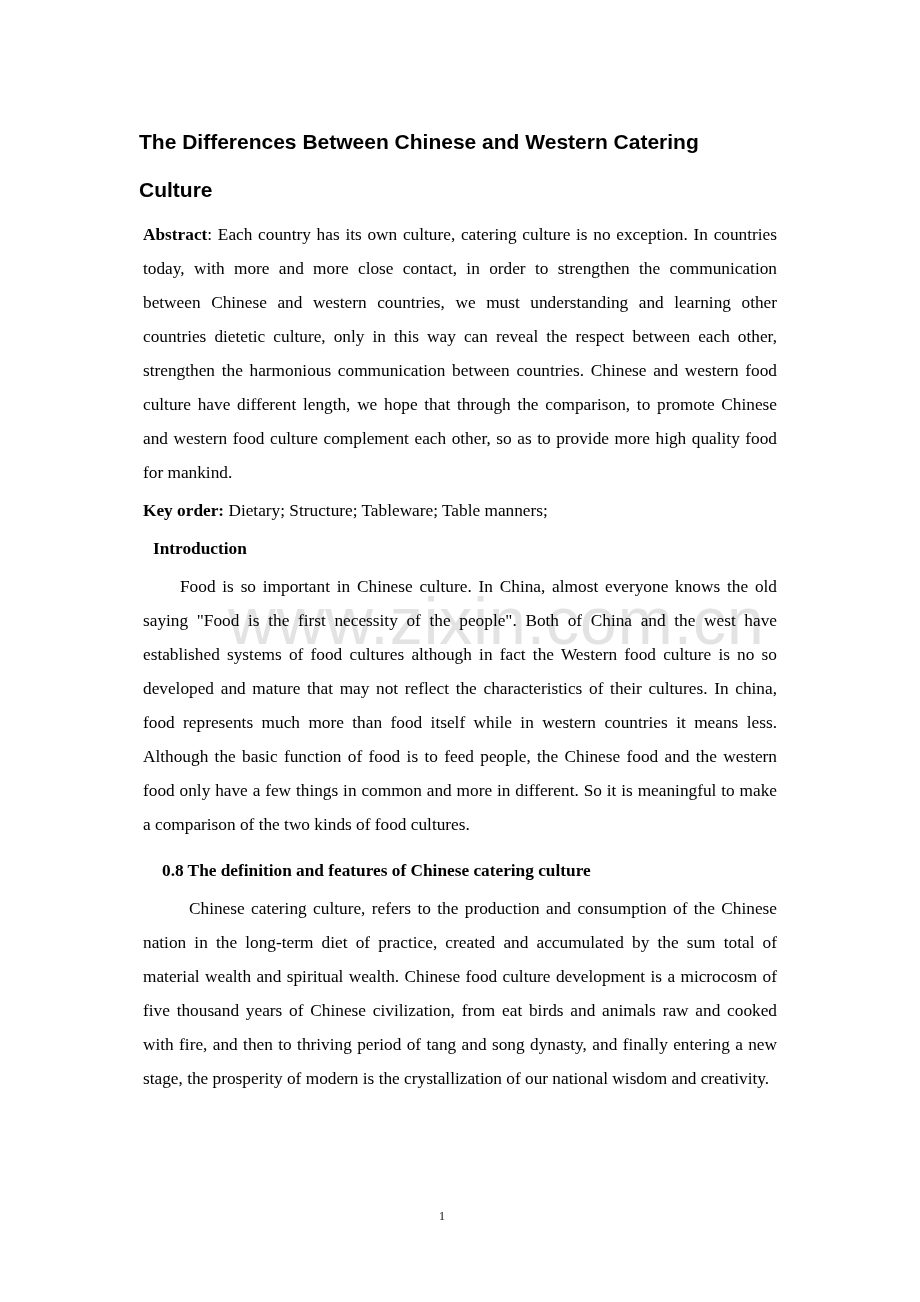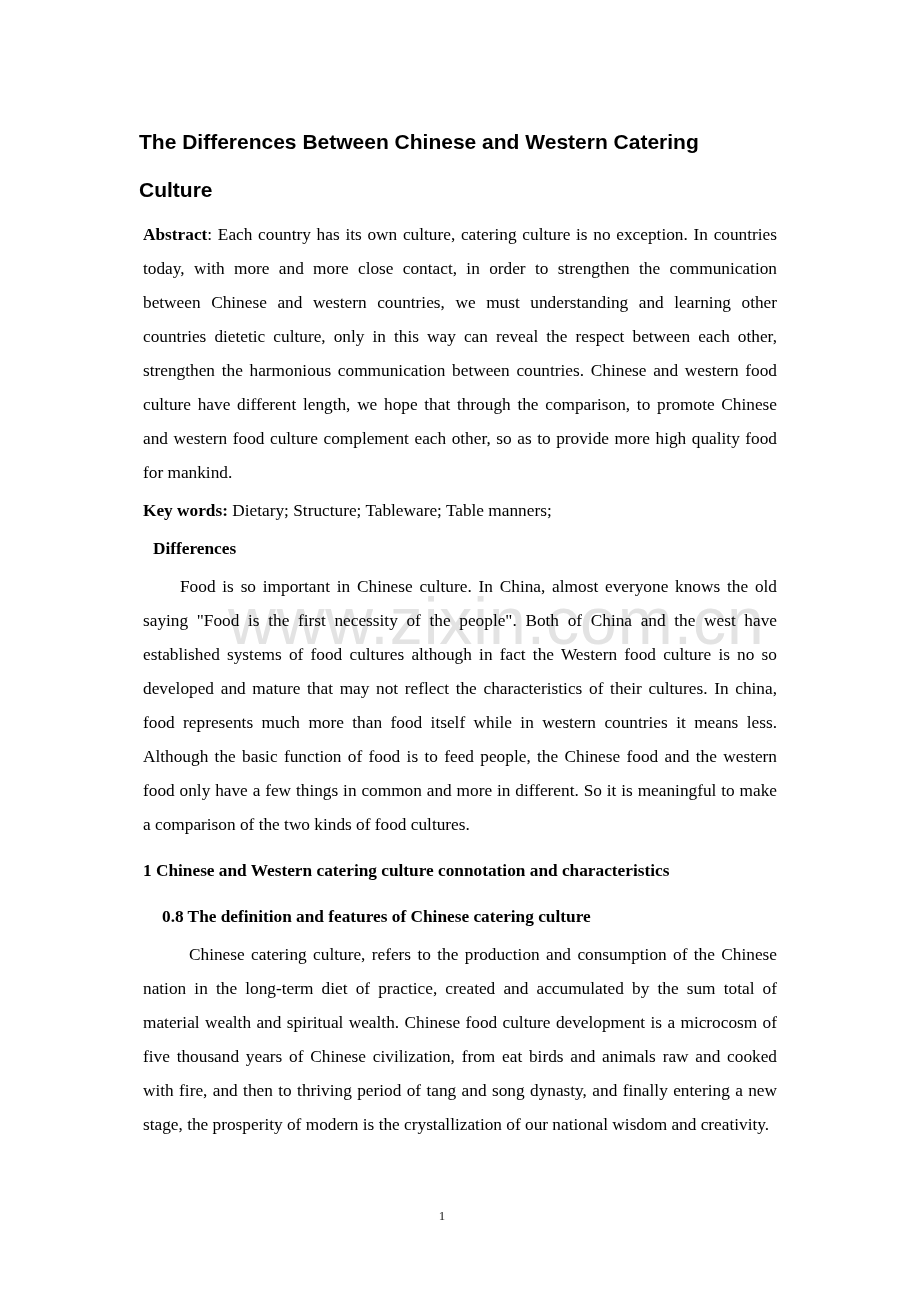--- a/index.html
+++ b/index.html
@@ -98,27 +98,26 @@
   <div class="watermark">www.zixin.com.cn</div>
 
   <div class="content">
     <h1 class="title">
       <span>The Differences Between Chinese and Western Catering</span><br>
       <span class="title-l2">Culture</span>
     </h1>
 
     <p class="just"><span class="b">Abstract</span><span>: </span><span>Each country has its own culture, catering culture is no exception. In countries today, with more and more close contact, in order to strengthen the communication between Chinese and western countries, we must understanding and learning other countries dietetic culture, only in this way can reveal the respect between each other, strengthen the harmonious communication between countries. Chinese and western food culture have different length, we hope that through the comparison, to promote Chinese and western food culture complement each other, so as to provide more high quality food for mankind.</span></p>
 
-    <p><span class="b">Key words:</span><span> Dietary; Structure; Tableware; Table manners;</span></p>
+    <p><span class="b">Key order:</span><span> Dietary; Structure; Tableware; Table manners;</span></p>
 
-    <p class="intro-heading">Differences</p>
+    <p class="intro-heading">Introduction</p>
 
     <p class="just indent">Food is so important in Chinese culture. In China, almost everyone knows the old saying "Food is the first necessity of the people". Both of China and the west have established systems of food cultures although in fact the Western food culture is no so developed and mature that may not reflect the characteristics of their cultures. In china, food represents much more than food itself while in western countries it means less. Although the basic function of food is to feed people, the Chinese food and the western food only have a few things in common and more in different. So it is meaningful to make a comparison of the two kinds of food cultures.</p>
 
-    <p class="h1">1 Chinese and Western catering culture connotation and characteristics</p>
 
     <p class="h2">0.8 The definition and features of Chinese catering culture</p>
 
     <p class="just indent2">Chinese catering culture, refers to the production and consumption of the Chinese nation in the long-term diet of practice, created and accumulated by the sum total of material wealth and spiritual wealth. Chinese food culture development is a microcosm of five thousand years of Chinese civilization, from eat birds and animals raw and cooked with fire, and then to thriving period of tang and song dynasty, and finally entering a new stage, the prosperity of modern is the crystallization of our national wisdom and creativity.</p>
   </div>
 
   <div class="page-number">1</div>
 </div>
 
 </body></html>

